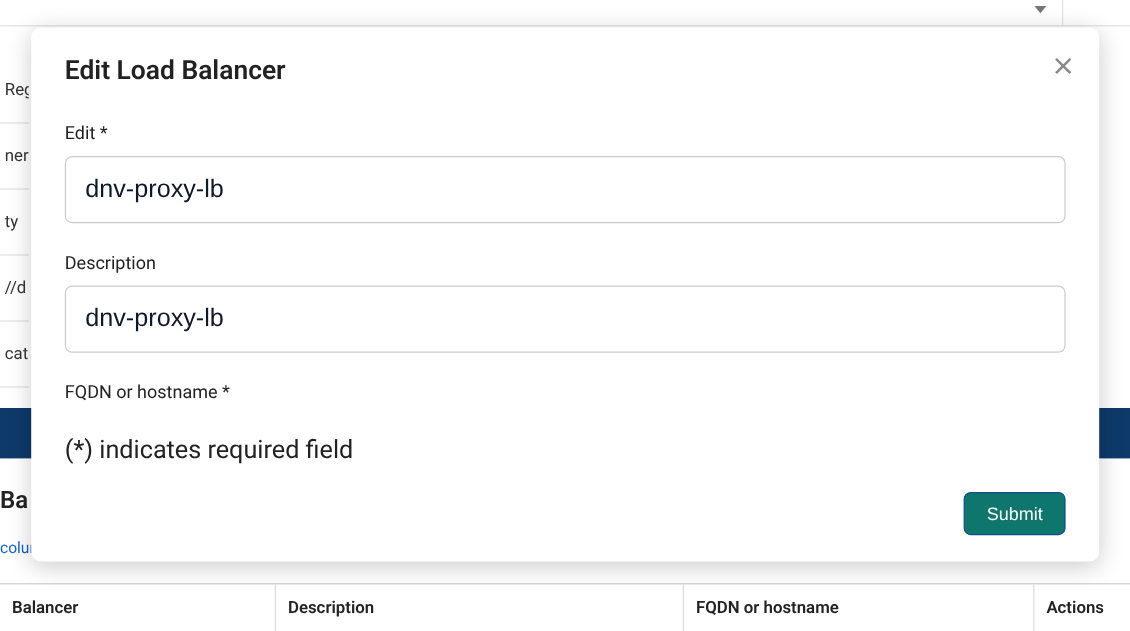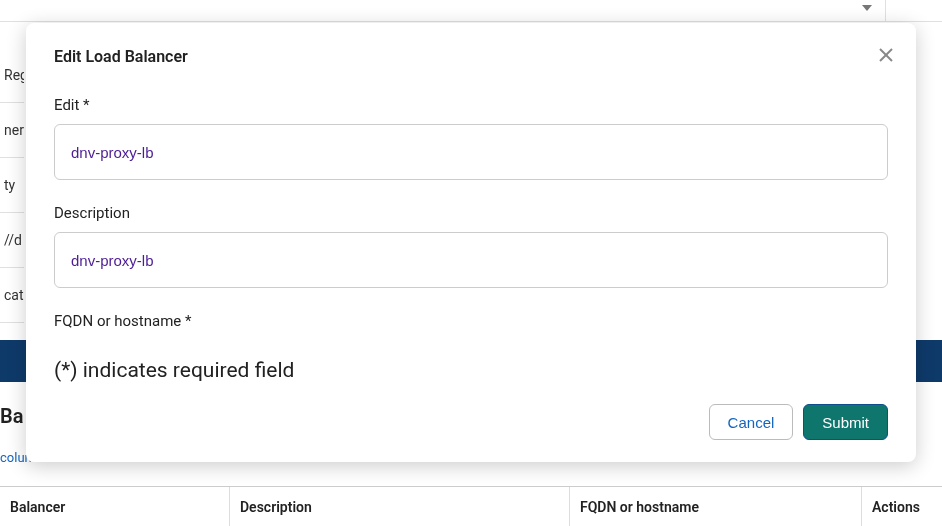--- a/index.html
+++ b/index.html
@@ -112,21 +112,21 @@
     .modal {
       margin-top: 23px;
       width: 890px;
       background: #fff;
       border-radius: 8px;
       box-shadow: 0 4px 20px rgba(0,0,0,0.2);
       padding: 24px 28px 22px 28px;
       position: relative;
     }
     .modal-title {
-      font-size: 16px;
+      font-size: 22px;
       font-weight: 600;
       color: #222;
       margin-bottom: 30px;
     }
     .close-btn {
       position: absolute;
       top: 20px; right: 18px;
       width: 24px; height: 24px;
       cursor: pointer;
       display: flex;
@@ -140,22 +140,22 @@
     .field-group.last { margin-bottom: 28px; }
     .field-label {
       font-size: 15px;
       color: #222;
       margin-bottom: 10px;
     }
     .field-input {
       width: 100%;
       height: 56px;
       padding: 0 16px;
-      font-size: 15px;
-      color: #4c1d95;
+      font-size: 21px;
+      color: #0f172a;
       border: 1px solid #ccc;
       border-radius: 6px;
       outline: none;
     }
     .required-note {
       font-size: 21px;
       color: #222;
       margin-bottom: 22px;
     }
     .button-row {
@@ -231,17 +231,16 @@
       <input class="field-input" type="text" value="dnv-proxy-lb" style="">
     </div>
 
     <div class="field-group last">
       <div class="field-label">FQDN or hostname *</div>
     </div>
 
     <div class="required-note">(*) indicates required field</div>
 
     <div class="button-row">
-      <button class="btn btn-cancel">Cancel</button>
       <button class="btn btn-submit">Submit</button>
     </div>
   </div>
 </div>
 
 </body></html>

